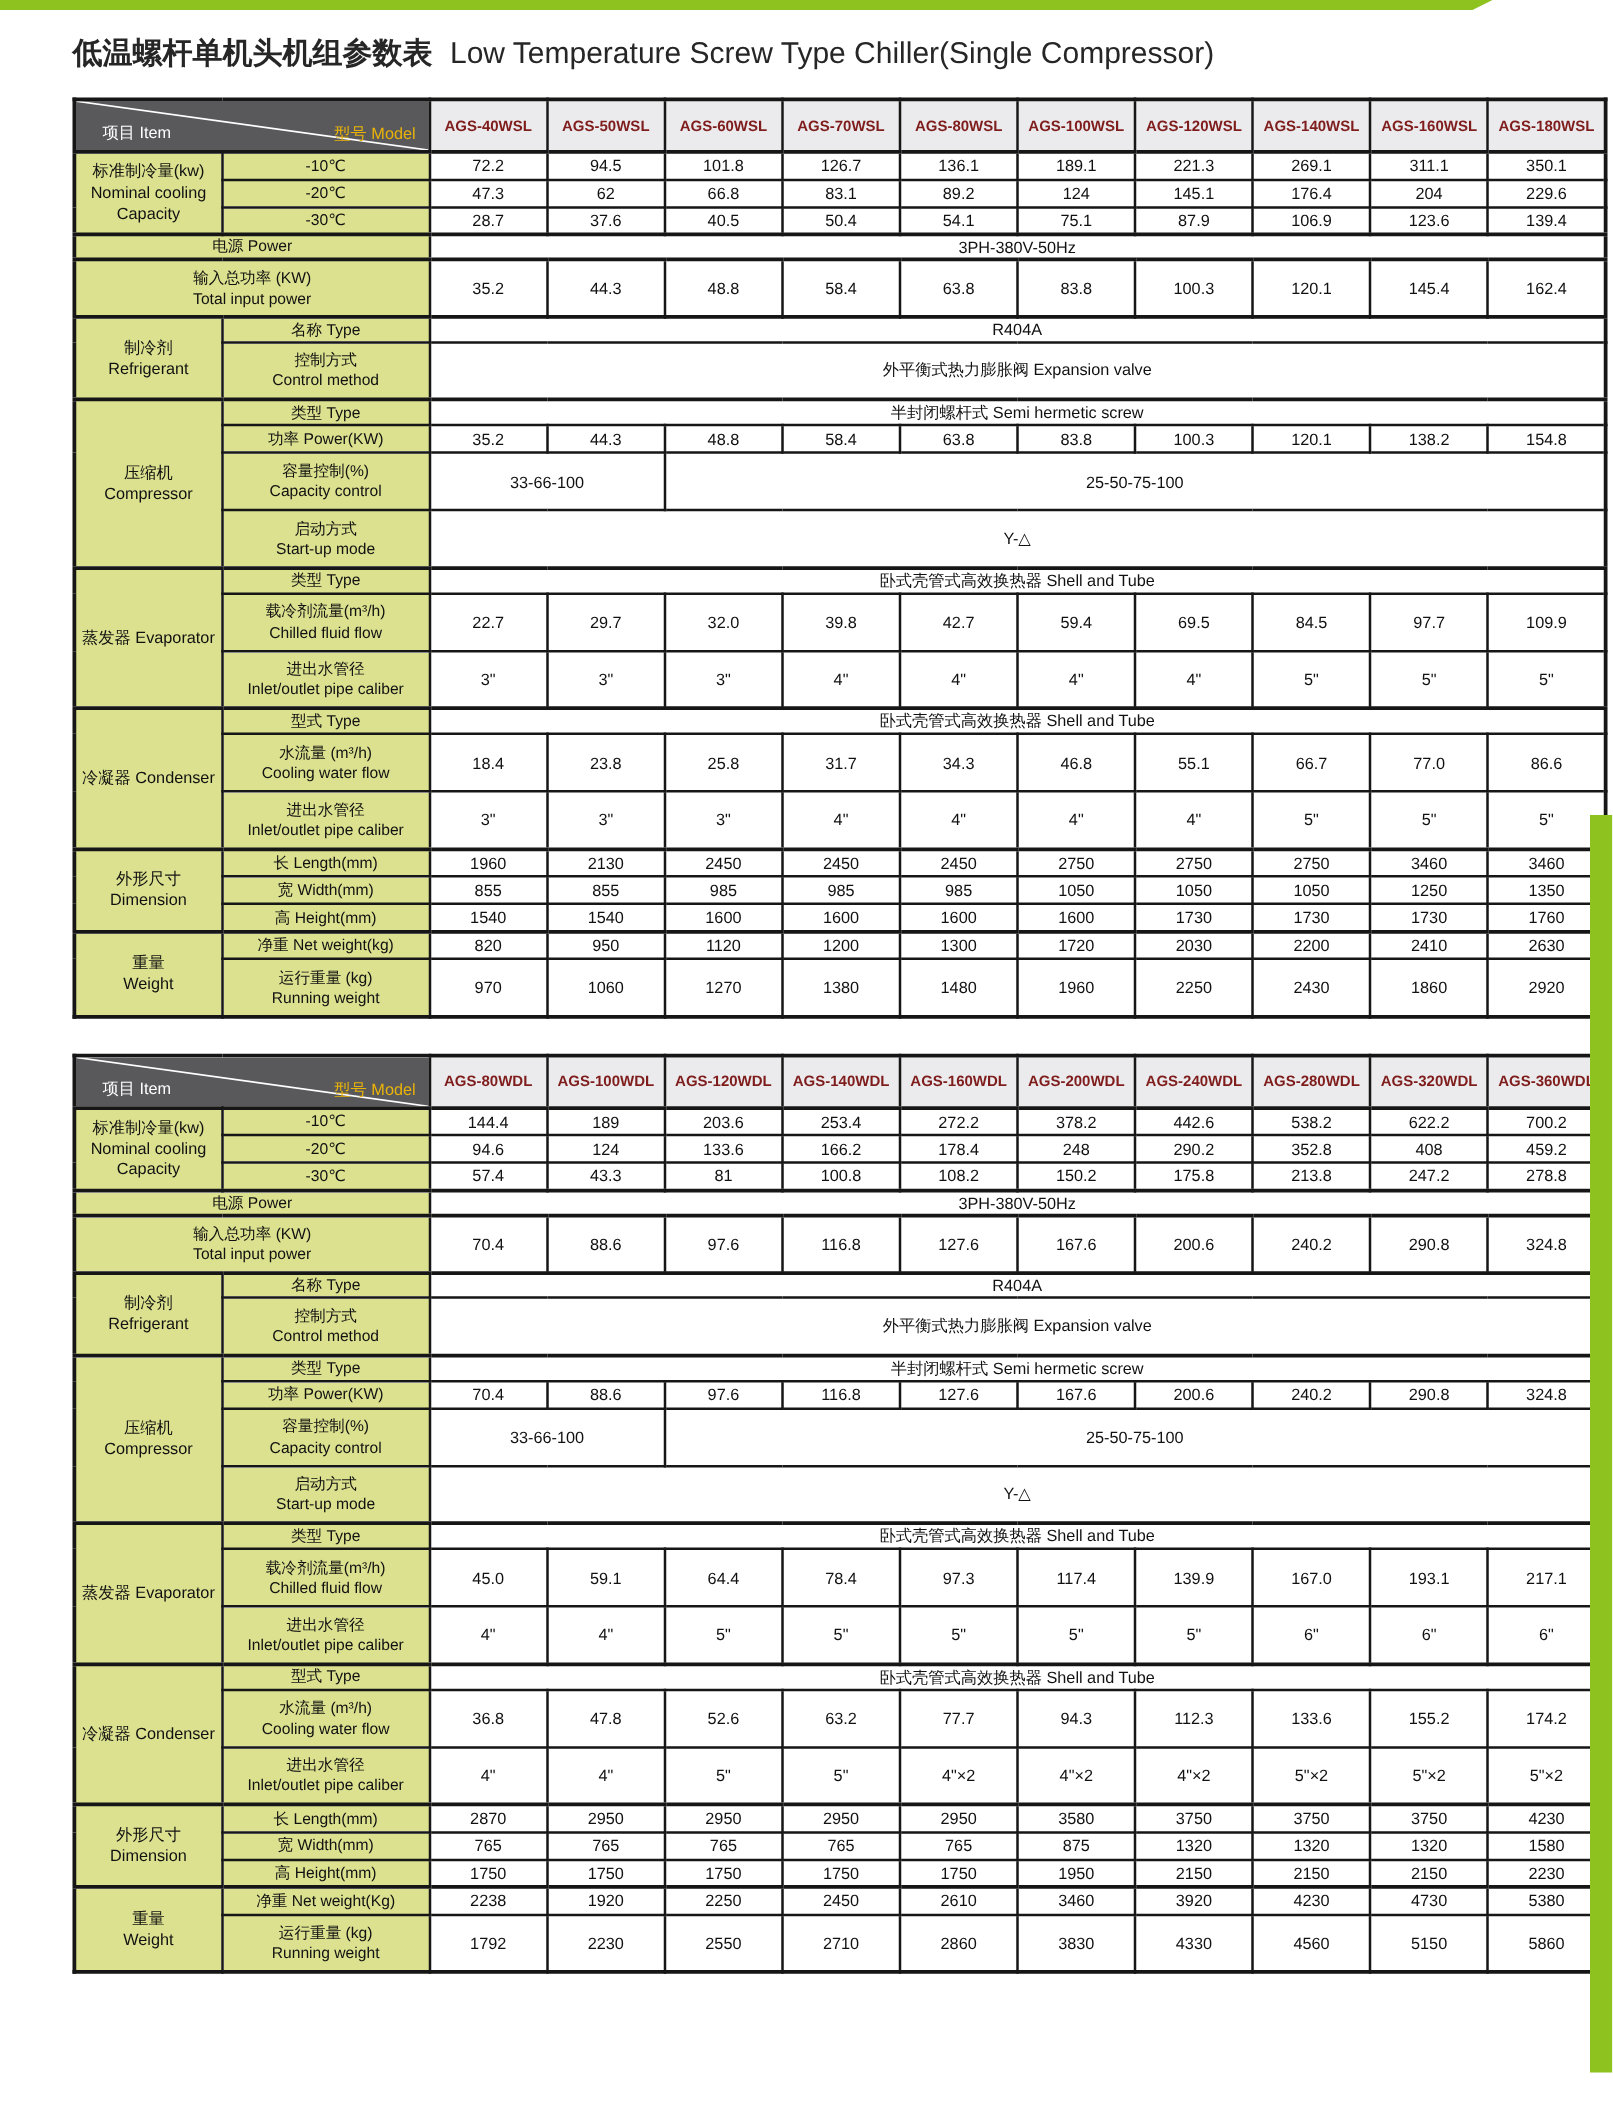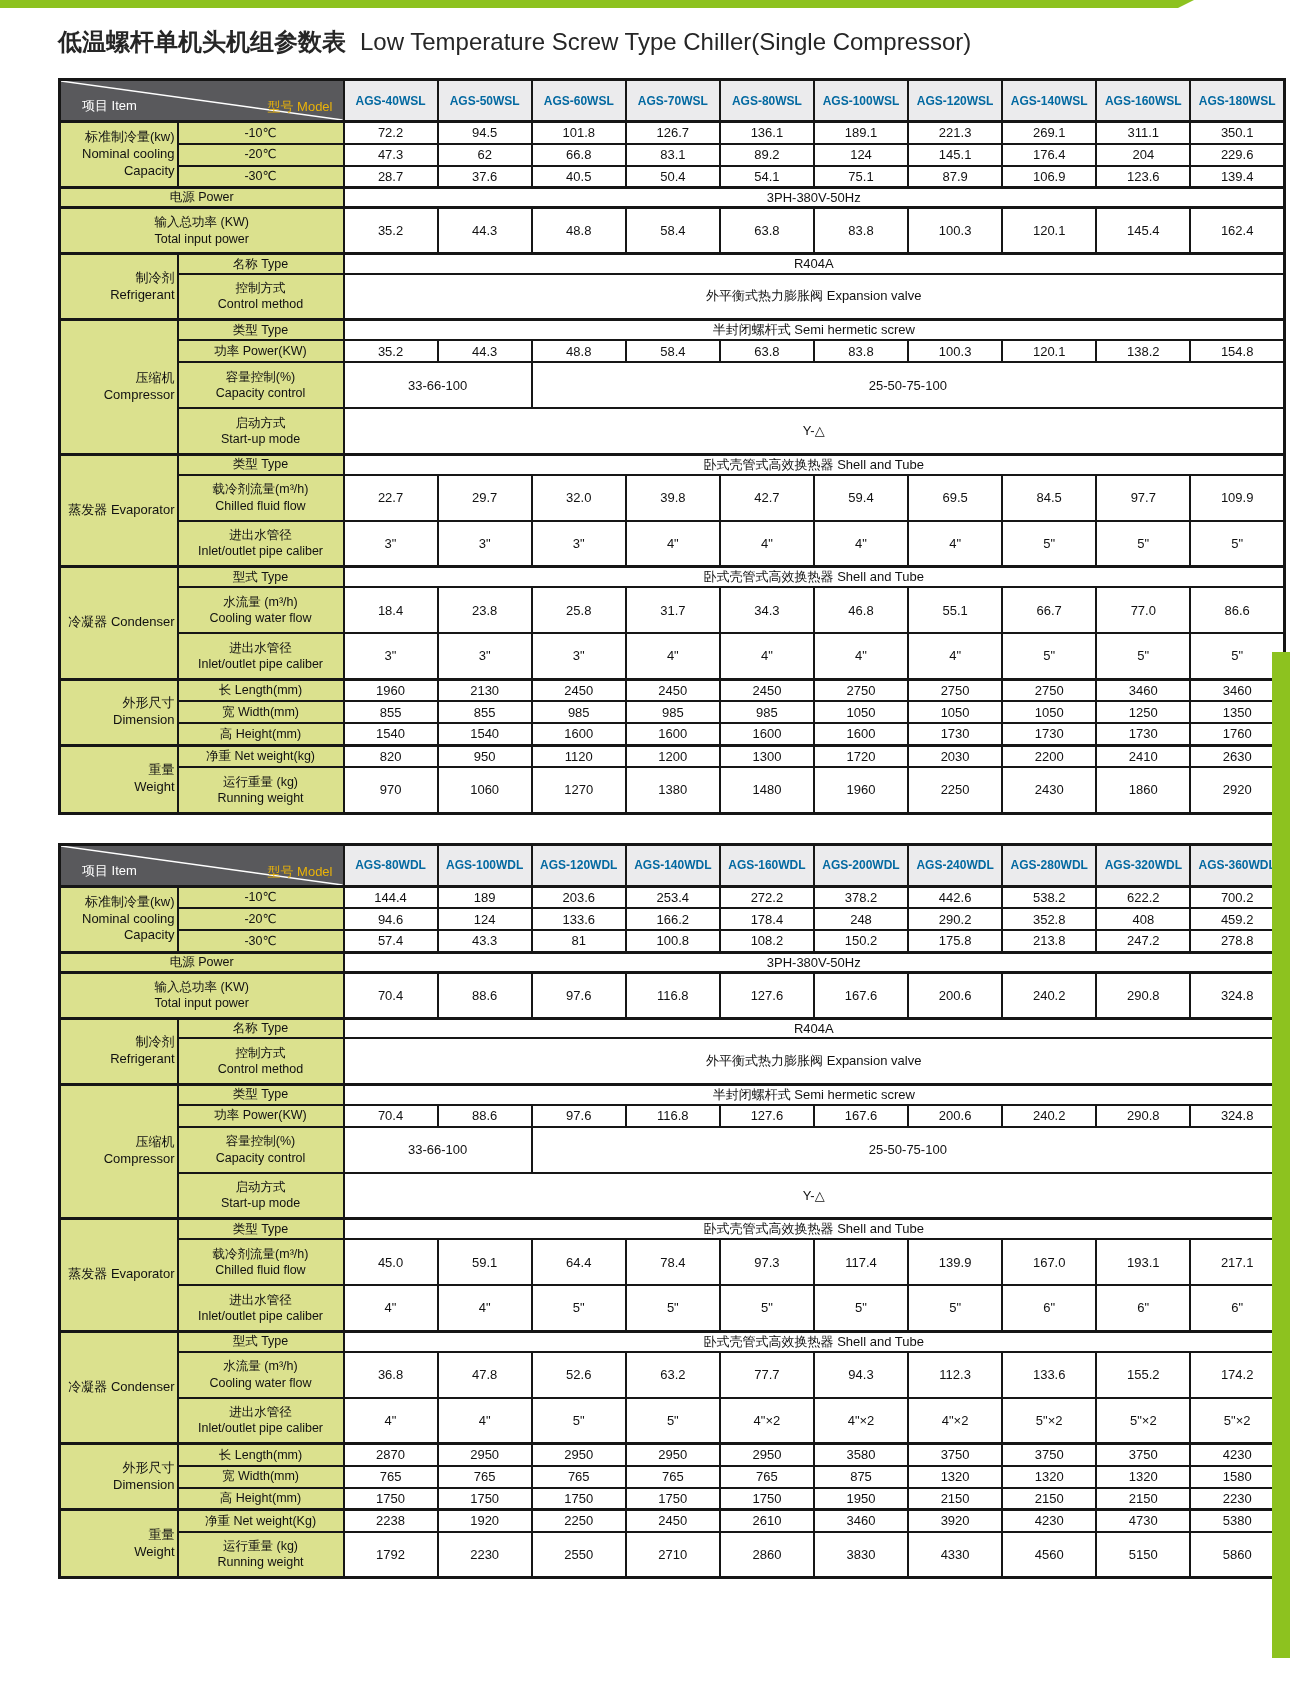--- a/index.html
+++ b/index.html
@@ -15,23 +15,23 @@
   h1.title .en{font-weight:500;margin-left:14px;}
   .tbl-gap{margin-top:28px;}
   table.spec{border-collapse:collapse;table-layout:fixed;width:1228px;border:3px solid var(--ink);}
   .spec th,.spec td{border:2px solid var(--ink);padding:0 2px;text-align:center;vertical-align:middle;overflow:hidden;}
   .spec thead tr{height:42px;}
   .spec thead th{border-bottom-width:3px;}
   th.corner{background:var(--corner-bg);position:relative;padding:0;}
   .diag{position:absolute;inset:0;width:100%;height:100%;display:block;}
   .c-model{position:absolute;top:5px;right:10px;color:#eab308;font-size:13px;font-weight:500;margin-top:12px;}
   .c-item{position:absolute;bottom:5px;left:9px;color:#fff;font-size:13px;font-weight:500;margin-left:12px;}
-  th.model{background:var(--head-bg);font-size:12px;font-weight:600;color:#0369a1;padding:0 1px;}
+  th.model{background:var(--head-bg);font-size:12px;font-weight:600;color:#7f1d1d;padding:0 1px;}
   td.lbl{background:var(--label-bg);font-size:12.5px;line-height:1.3;color:#111;}
-  td.grp{font-size:13px;text-align:right;}
+  td.grp{font-size:13px;}
   td.dat{background:#fff;font-size:13px;color:#111;}
   tr.sec-start td{border-top-width:3px;}
 </style>
 </head>
 <body>
 
 <div class="page">
   <div class="accent-top"></div>
   <div class="accent-right"></div>
 

